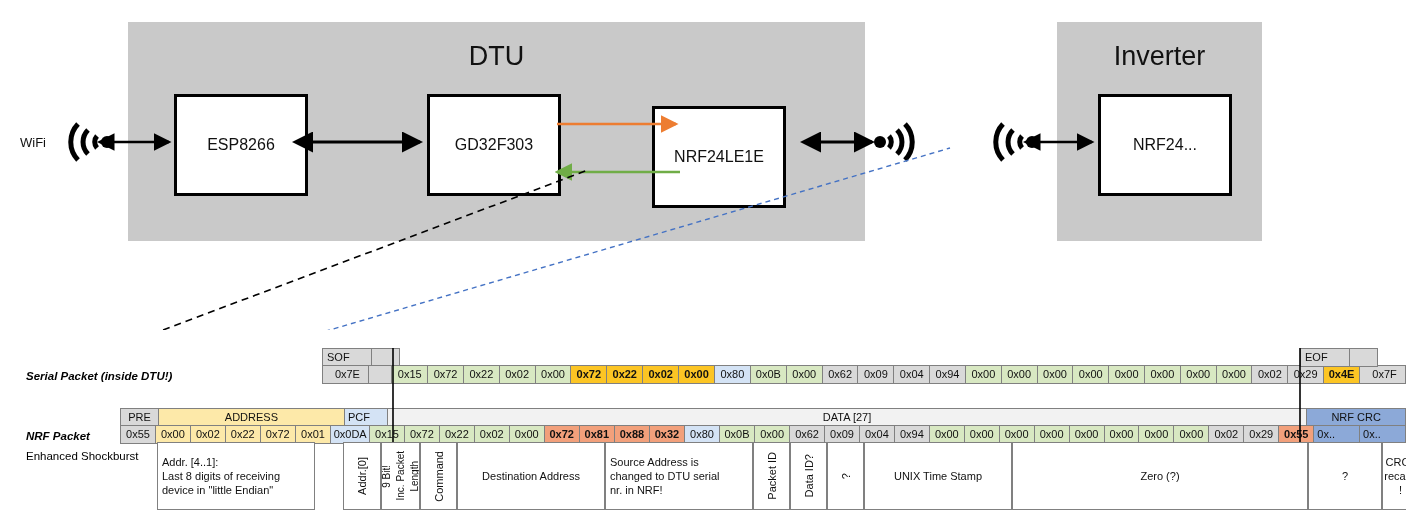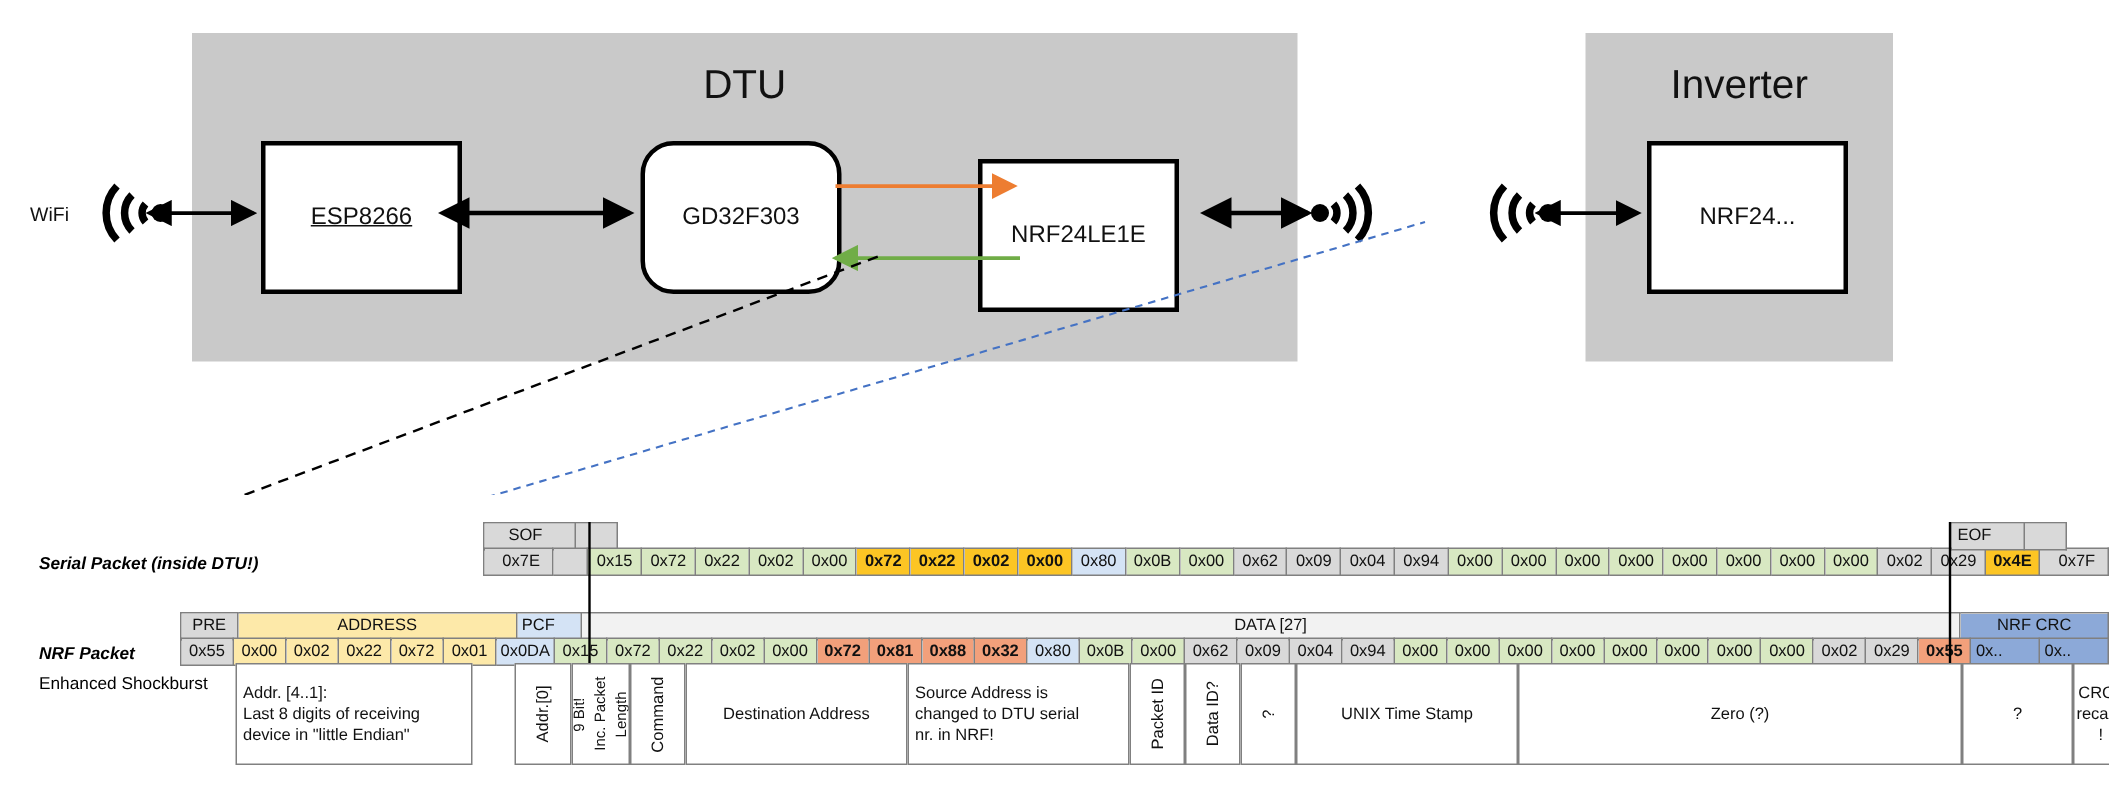--- a/index.html
+++ b/index.html
@@ -50,22 +50,22 @@
 <div id="diagram">
 
   <div class="encl" style="left:128px;top:22px;width:737px;height:219px;">
     <div class="encl-title" style="top:19px;">DTU</div>
   </div>
 
   <div class="encl" style="left:1057px;top:22px;width:205px;height:219px;">
     <div class="encl-title" style="top:19px;">Inverter</div>
   </div>
 
-  <div class="chip" style="left:174px;top:94px;width:128px;height:96px;text-decoration:underline;">ESP8266</div>
-  <div class="chip" style="left:427px;top:94px;width:128px;height:96px;border-radius:22px;">GD32F303</div>
+  <div class="chip" style="left:174px;top:94px;width:128px;height:96px;">ESP8266</div>
+  <div class="chip" style="left:427px;top:94px;width:128px;height:96px;">GD32F303</div>
   <div class="chip" style="left:652px;top:94px;width:128px;height:96px;margin-top:12px;">NRF24LE1E</div>
   <div class="chip" style="left:1098px;top:94px;width:128px;height:96px;">NRF24...</div>
 
   <div class="wifi-label" style="left:20px;top:135px;">WiFi</div>
 
   <svg width="1406" height="330" style="position:absolute;left:0;top:0;pointer-events:none;">
     <defs>
       <marker id="ab" markerWidth="7" markerHeight="7" refX="6" refY="3.5" orient="auto">
         <path d="M0,0 L7,3.5 L0,7 z" fill="#000"></path>
       </marker>
@@ -117,21 +117,21 @@
 
 <div id="tables">
 
   <div class="rowlabel em" style="left:26px;top:40px;">Serial Packet (inside DTU!)</div>
   <div class="rowlabel em" style="left:26px;top:100px;">NRF Packet</div>
   <div class="rowlabel" style="left:26px;top:120px;">Enhanced Shockburst</div>
 
   <table class="tbl" style="left:322px;top:18px;">
     <tbody>
         <tr>
-      <td class="c-gray hdr" style="width:44px;text-align:left;padding-left:16px;">SOF</td>
+      <td class="c-gray hdr" style="width:44px;text-align:left;padding-left:4px;">SOF</td>
       <td class="c-gray hdr" style="width:27px;border-left:none;"></td>
     </tr>
   </tbody>
     </table>
 
   <table class="tbl" style="left:322px;top:35px;">
     <tbody>
         <tr>
       <td class="c-gray" style="width:44px;text-align:center;padding-left:4px;">0x7E</td>
       <td class="c-gray" style="width:27px;border-left:none;"></td>

